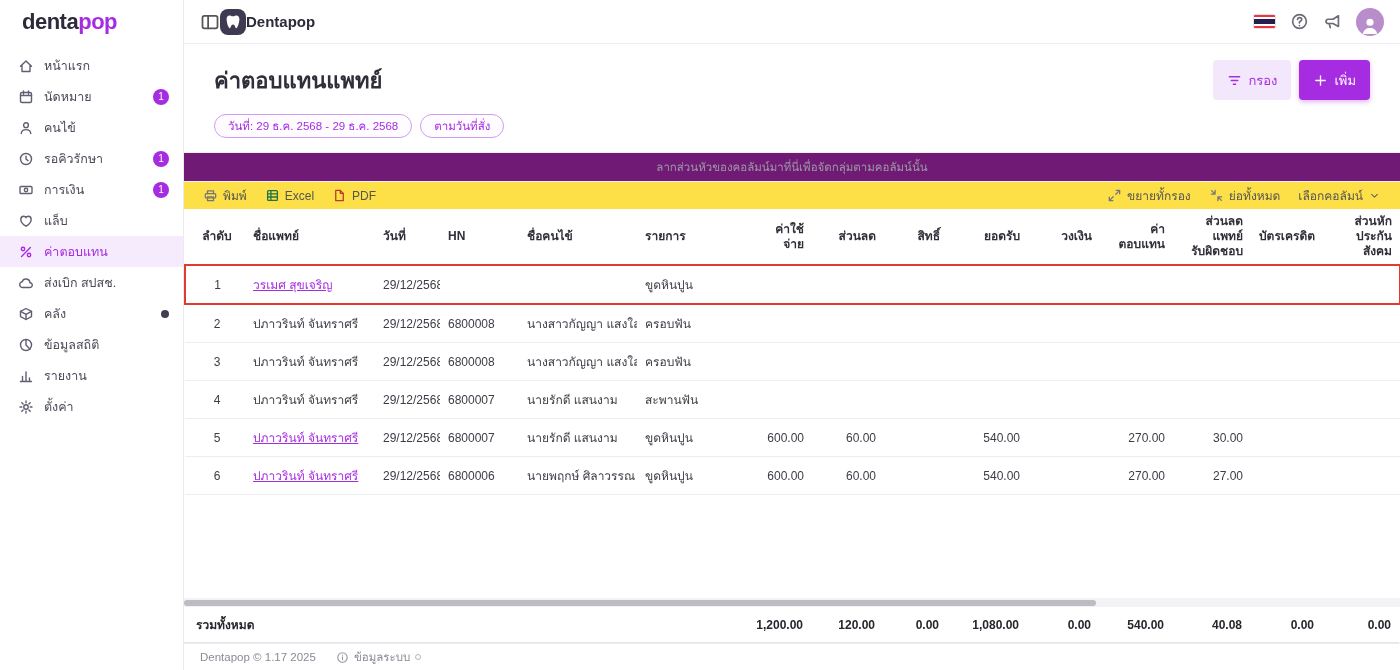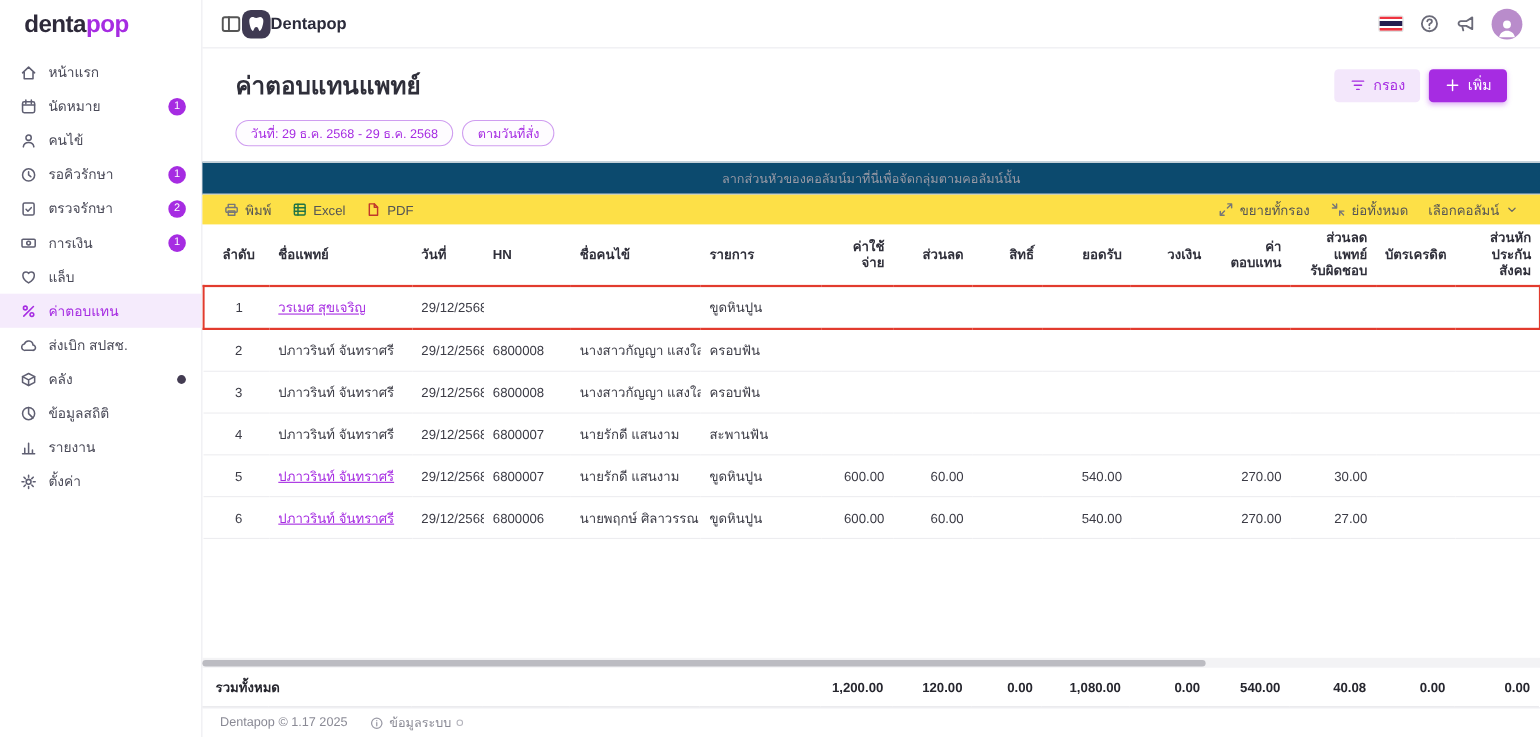--- a/index.html
+++ b/index.html
@@ -35,30 +35,30 @@
     background:linear-gradient(to bottom,#ef3340 0%,#ef3340 17%,#fff 17%,#fff 33%,#241d4e 33%,#241d4e 67%,#fff 67%,#fff 83%,#ef3340 83%,#ef3340 100%); cursor:pointer; }
   .round-icon { width:19px; height:19px; color:#6a6a78; display:flex; cursor:pointer; }
   .round-icon svg { width:100%; height:100%; }
   .avatar { width:28px; height:28px; border-radius:50%; background:#b98ccb; overflow:hidden; display:flex; align-items:flex-end; justify-content:center; cursor:pointer; }
   .avatar svg { width:22px; height:22px; }
 
   
   .page-head { display:flex; align-items:center; padding:16px 30px 0 30px; }
   .page-title { font-size:22px; font-weight:bold; color:#2f2f3a; }
   .actions { margin-left:auto; display:flex; gap:8px; }
-  .btn { height:30px; border:none; border-radius:4px; font-size:13px; display:flex; align-items:center; gap:6px; padding:0 14px; cursor:pointer; font-family:inherit; }
+  .btn { height:40px; border:none; border-radius:4px; font-size:13px; display:flex; align-items:center; gap:6px; padding:0 14px; cursor:pointer; font-family:inherit; }
   .btn-filter { background:#f3e7fb; color:#a62ce2; }
   .btn-add { background:#a62ce2; color:#fff; box-shadow:0 2px 5px rgba(166,44,226,.35); }
   .btn .b-ic { width:15px; height:15px; display:flex; }
   .btn .b-ic svg { width:100%; height:100%; }
 
   .chips { display:flex; gap:8px; padding:14px 30px 14px 30px; }
   .chip { border:1px solid #cf9df0; color:#a62ce2; background:#fefcff; border-radius:14px; height:24px; padding:0 13px; font-size:11.5px; display:inline-flex; align-items:center; cursor:pointer; }
 
-  .group-hint { background:#0c4a6e; border-top:1px solid #f0f0f2; border-bottom:1px solid #f0f0f2; color:#9a9aa5; font-size:11.5px; text-align:center; padding:5px 0; }
+  .group-hint { background:#701a75; border-top:1px solid #f0f0f2; border-bottom:1px solid #f0f0f2; color:#9a9aa5; font-size:11.5px; text-align:center; padding:5px 0; }
 
   
   .grid-toolbar { background:#fde047; display:flex; align-items:center; height:27px; padding:0 10px; font-size:12px; color:#555; }
   .tool { display:flex; align-items:center; gap:5px; padding:0 9px; cursor:pointer; height:100%; }
   .tool .t-ic { width:15px; height:15px; display:flex; color:#777; }
   .tool .t-ic svg { width:100%; height:100%; }
   .tool.excel .t-ic { color:#217346; }
   .tool.pdf .t-ic { color:#c0392b; }
   .toolbar-right { margin-left:auto; display:flex; }
   .caret { width:13px; height:13px; display:flex; color:#666; }
@@ -128,30 +128,20 @@
         </div>
         <div class="mi">
           <span class="mi-ic">
             <svg viewBox="0 0 16 16" fill="none" stroke="currentColor" stroke-width="1.4" stroke-linecap="round" stroke-linejoin="round">
               <circle cx="8" cy="8" r="5.5"></circle>
               <path d="M8 5.2V8l2 1.6"></path>
             </svg>
           </span>
           <span class="mi-lb">รอคิวรักษา</span>
           <span class="badge">1</span>
-        </div>
-        <div class="mi">
-          <span class="mi-ic">
-            <svg viewBox="0 0 16 16" fill="none" stroke="currentColor" stroke-width="1.4" stroke-linecap="round" stroke-linejoin="round">
-              <rect x="3" y="2.5" width="10" height="11" rx="1.5"></rect>
-              <path d="M5.7 8.3l1.7 1.7 3-3.2"></path>
-            </svg>
-          </span>
-          <span class="mi-lb">ตรวจรักษา</span>
-          <span class="badge">2</span>
         </div>
         <div class="mi">
           <span class="mi-ic">
             <svg viewBox="0 0 16 16" fill="none" stroke="currentColor" stroke-width="1.4" stroke-linecap="round" stroke-linejoin="round">
               <rect x="2" y="4.5" width="12" height="7" rx="1"></rect>
               <circle cx="8" cy="8" r="1.7"></circle>
             </svg>
           </span>
           <span class="mi-lb">การเงิน</span>
           <span class="badge">1</span>

